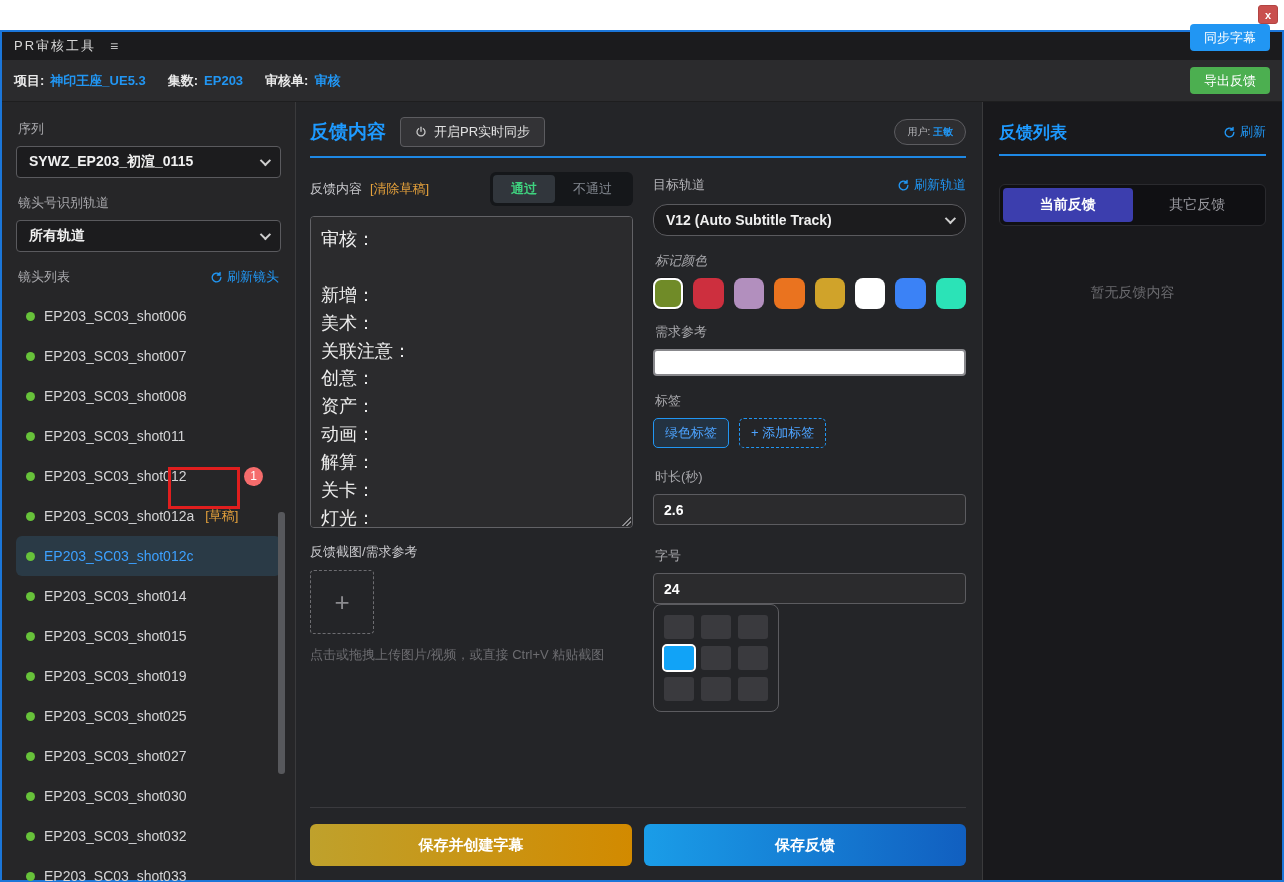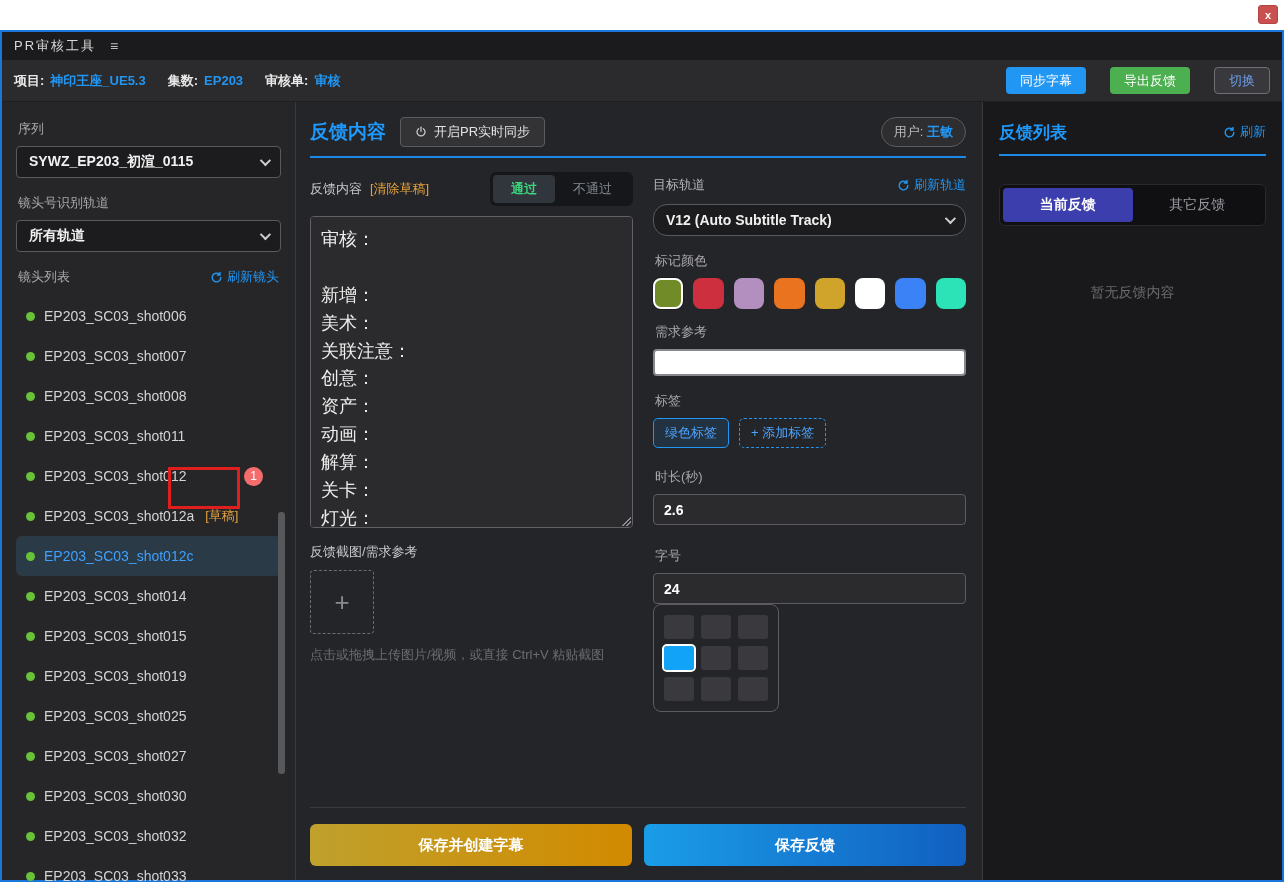--- a/index.html
+++ b/index.html
@@ -15,21 +15,21 @@
     background:#242528; display:flex; flex-direction:column; color:#ddd; }
 
   .title-bar { height:28px; background:#1b1b1d; display:flex; align-items:center; padding:0 12px; gap:14px; flex:0 0 auto; }
   .title-bar .title { color:#d8d8d8; font-size:13px; letter-spacing:2px; }
   .hamburger { color:#bdbdbd; font-size:14px; cursor:pointer; }
 
   .header-bar { height:42px; background:#2b2b2d; display:flex; align-items:center; padding:0 12px; flex:0 0 auto; border-bottom:1px solid #1e1e1f; }
   .meta { display:flex; align-items:center; gap:6px; font-size:13px; }
   .meta .lbl { color:#e8e8e8; font-weight:bold; }
   .meta .val { color:#2196f3; font-weight:bold; margin-right:16px; }
-  .header-actions { margin-left:auto; display:flex; gap:24px; }
+  .header-actions { margin-left:auto; display:flex; gap:16px;flex-direction:column; }
   .hbtn { border:none; border-radius:4px; height:27px; padding:0 14px; font-size:13px; color:#fff; cursor:pointer; font-family:inherit; }
   .hbtn.blue { background:#2196f3; }
   .hbtn.green { background:#4caf50; }
   .hbtn.ghost { background:#39393d; border:1px solid #6f6f73; color:#6f9fe8; }
 
   
   .main { flex:1; display:flex; min-height:0; }
 
   
   .sidebar { width:294px; flex:0 0 auto; background:#262628; border-right:1px solid #3a3a3c; padding:14px 14px 0 14px; position:relative; }
@@ -51,21 +51,21 @@
 
   
   .annotation-rect { position:absolute; left:168px; top:467px; width:72px; height:42px; border:3px solid #e01e1e; z-index:50; pointer-events:none; }
 
   
   .panel { flex:1; background:#242528; padding:10px 16px 14px 14px; display:flex; flex-direction:column; min-width:0; }
   .panel-head { display:flex; align-items:center; gap:14px; height:40px; flex:0 0 auto; }
   .panel-title { color:#1e9aff; font-size:19px; font-weight:bold; }
   .sync-btn { background:#333336; border:1px solid #5c5c60; border-radius:4px; color:#e2e2e2; font-size:13px;
     height:30px; padding:0 14px; display:flex; align-items:center; gap:7px; cursor:pointer; font-family:inherit; }
-  .user-pill { margin-left:auto; border:1px solid #5c5c60; background:#2e2e31; border-radius:15px; padding:5px 12px; font-size:13px; color:#b9b9bd;text-align:right; }
+  .user-pill { margin-left:auto; border:1px solid #5c5c60; background:#2e2e31; border-radius:15px; padding:5px 12px; font-size:10px; color:#b9b9bd;text-align:right; }
   .user-pill b { color:#2196f3; }
   .blue-rule { height:2px; background:#1e88e5; margin:4px 0 14px 0; flex:0 0 auto; }
 
   .panel-body { display:flex; gap:20px; flex:1; min-height:0; }
   .col-left { width:323px; flex:0 0 auto; display:flex; flex-direction:column; }
   .col-right { flex:1; min-width:0; }
 
   .fb-row { display:flex; align-items:center; gap:8px; margin-bottom:10px; }
   .fb-label { color:#c9c9cd; font-size:13px; }
   .clear-draft { color:#e6a23c; font-size:13px; cursor:pointer; }
@@ -310,21 +310,21 @@
                   <path d="M20 12a8 8 0 1 1-2.4-5.7M18.5 2.5v5h-5" fill="none" stroke="#2196f3" stroke-width="2.6" stroke-linecap="round"></path>
                 </svg>
               <span>刷新轨道</span>
             </a>
           </div>
           <div class="select track">
             <span>V12 (Auto Subtitle Track)</span>
             <span class="chev"></span>
           </div>
 
-          <div class="field-label" style="margin-top:16px;">标记颜色</div>
+          <div class="field-label" style="margin-top:16px;font-style:italic;">标记颜色</div>
           <div class="swatches">
               <div class="swatch selected" style="background: rgb(112, 139, 40);"></div>
               <div class="swatch" style="background: rgb(205, 47, 62);"></div>
               <div class="swatch" style="background: rgb(178, 143, 190);"></div>
               <div class="swatch" style="background: rgb(234, 115, 31);"></div>
               <div class="swatch" style="background: rgb(208, 163, 42);"></div>
               <div class="swatch" style="background: rgb(255, 255, 255);"></div>
               <div class="swatch" style="background: rgb(59, 130, 246);"></div>
               <div class="swatch" style="background: rgb(43, 227, 183);"></div>
             </div>

